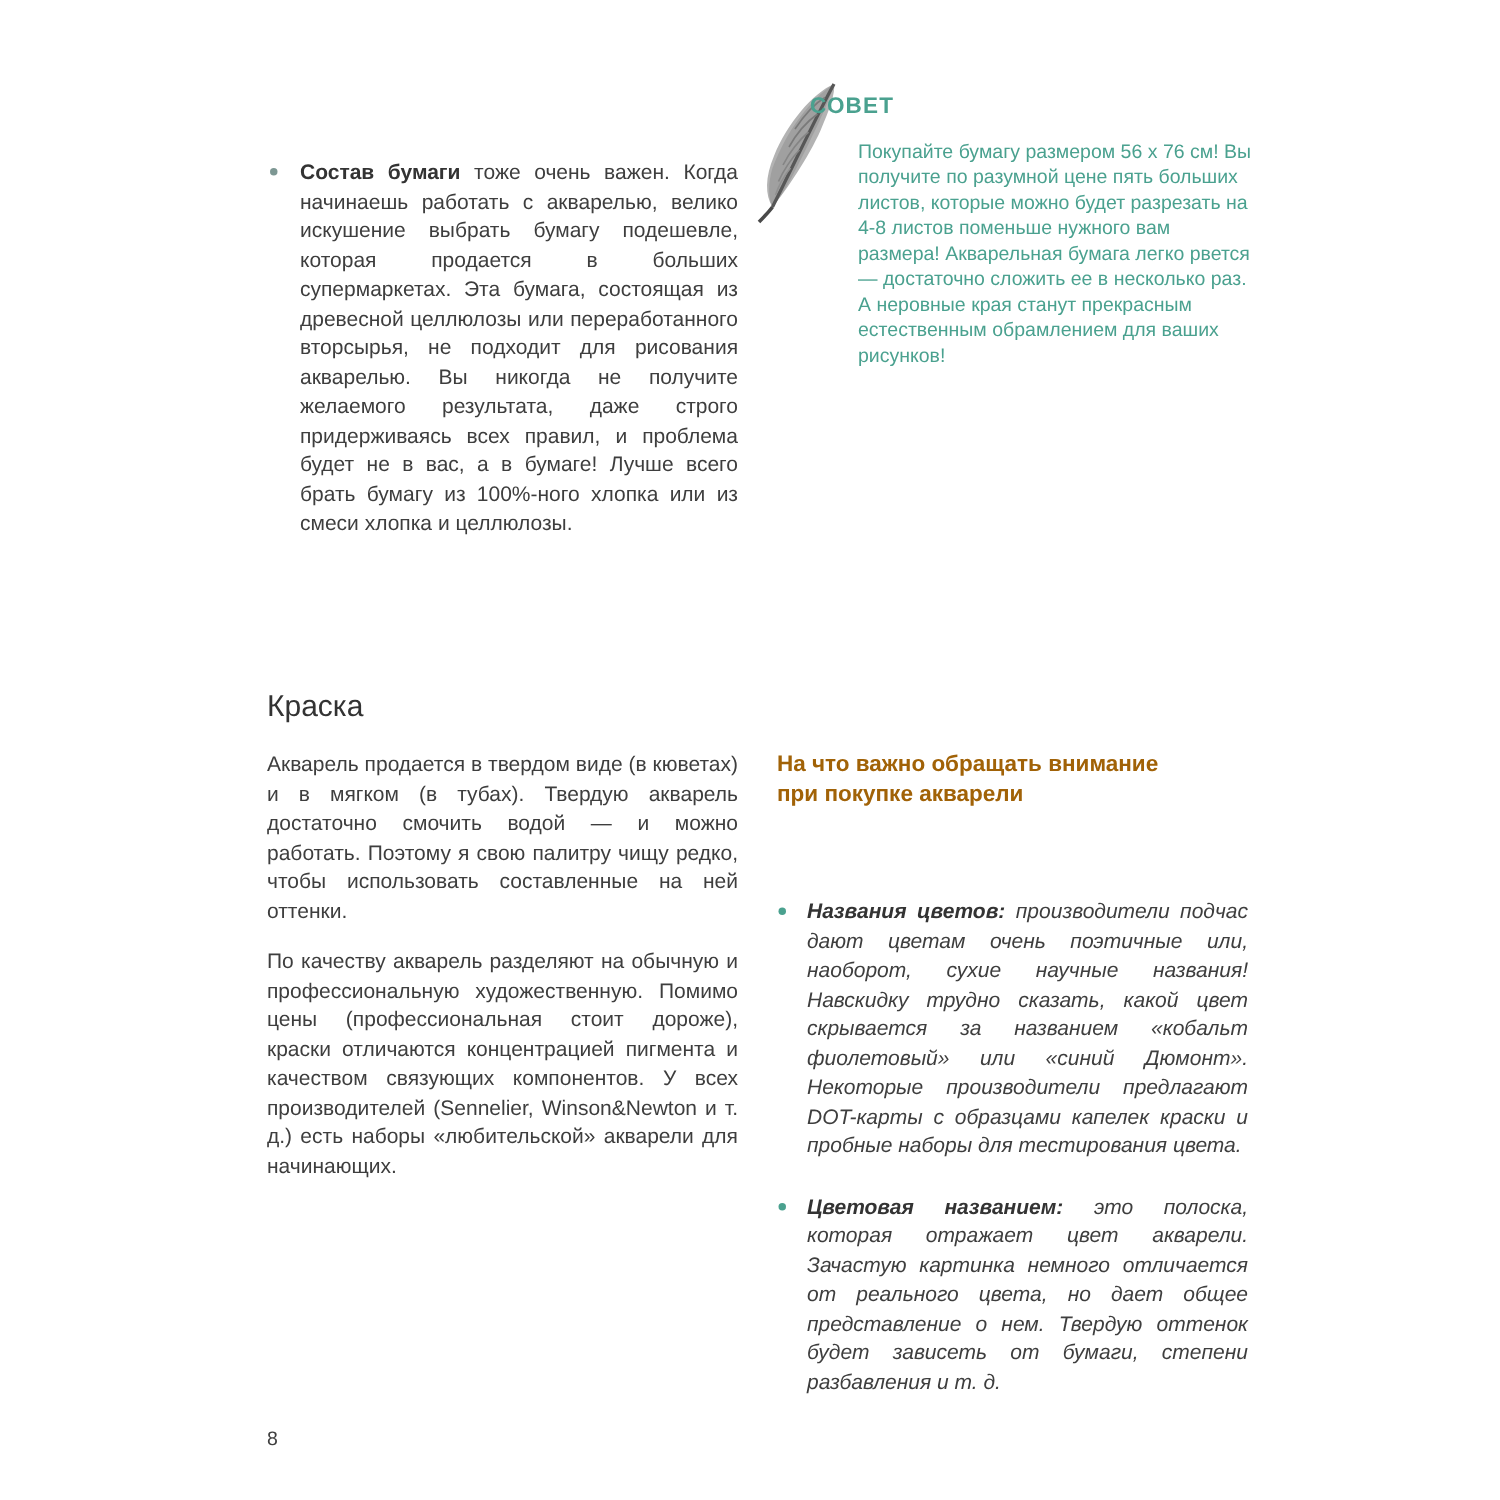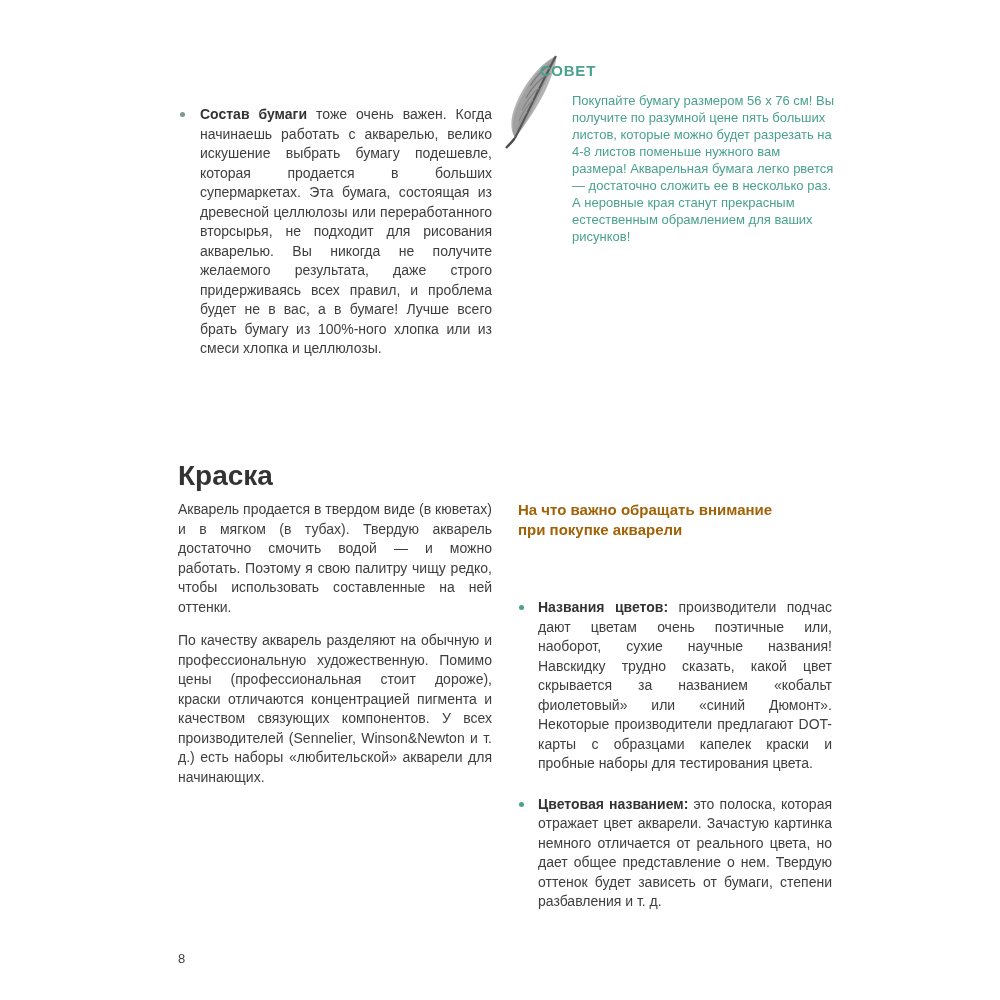--- a/index.html
+++ b/index.html
@@ -44,22 +44,22 @@
     color: #4aa18f;
   }
   .tip-text {
     font-size: 13px;
     line-height: 17px;
     color: #4aa18f;
     text-align: left;
   }
 
   .section-title {
-    font-size: 28px;
-    font-weight: bold;
+    font-size: 20px;
+    font-weight: normal;
     color: #333333;
   }
 
   .para { margin-bottom: 14px; }
 
   .subheading {
     font-size: 15px;
     font-weight: bold;
     line-height: 20px;
     color: #a16207;
@@ -107,21 +107,21 @@
   <h2 class="abs section-title" style="left:178px; top:460px;">Краска</h2>
 
   <div class="abs" style="left:178px; top:500px; width:314px;">
     <p class="body-text para">Акварель продается в твердом виде (в кюветах) и в мягком (в тубах). Твердую акварель достаточно смочить водой — и можно работать. Поэтому я свою палитру чищу редко, чтобы использовать составленные на ней оттенки.</p>
     <p class="body-text para">По качеству акварель разделяют на обычную и профессиональную художественную. Помимо цены (профессиональная стоит дороже), краски отличаются концентрацией пигмента и качеством связующих компонентов. У всех производителей (Sennelier, Winson&amp;Newton и т. д.) есть наборы «любительской» акварели для начинающих.</p>
   </div>
 
   <h3 class="abs subheading" style="left:518px; top:500px; width:272px;">На что важно обращать внимание при покупке акварели</h3>
 
 
-  <div class="abs" style="left:518px; top:598px; width:314px;">
+  <div class="abs" style="left:518px; top:598px; width:314px;font-style:italic;">
 
     <div class="buy-bullet">
       <span class="bullet-dot"></span>
       <p class="body-text"><b class="lead">Названия цветов:</b><span> производители подчас дают цветам очень поэтичные или, наоборот, сухие научные названия! Навскидку трудно сказать, какой цвет скрывается за названием «кобальт фиолетовый» или «синий Дюмонт». Некоторые производители предлагают DOT-карты с образцами капелек краски и пробные наборы для тестирования цвета.</span></p>
     </div>
 
     <div class="buy-bullet">
       <span class="bullet-dot"></span>
       <p class="body-text"><b class="lead">Цветовая названием:</b><span> это полоска, которая отражает цвет акварели. Зачастую картинка немного отличается от реального цвета, но дает общее представление о нем. Твердую оттенок будет зависеть от бумаги, степени разбавления и т. д.</span></p>
     </div>

